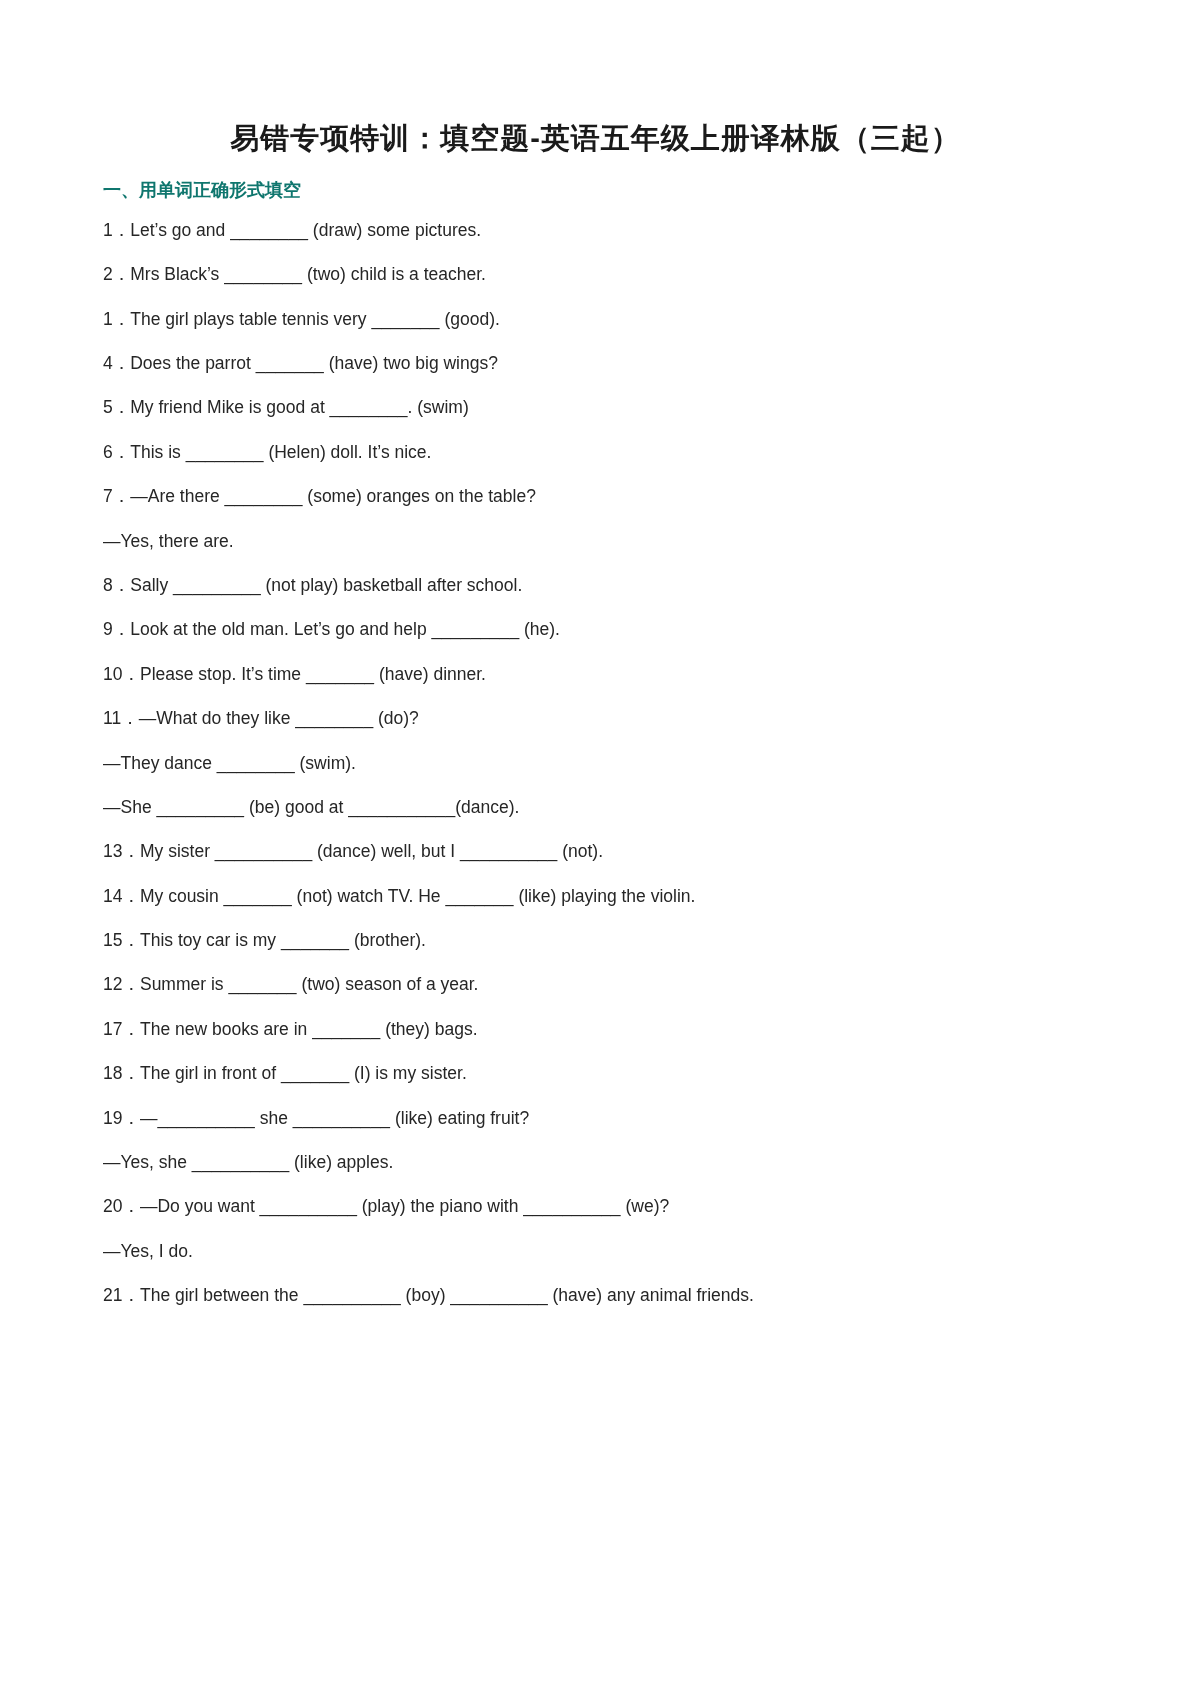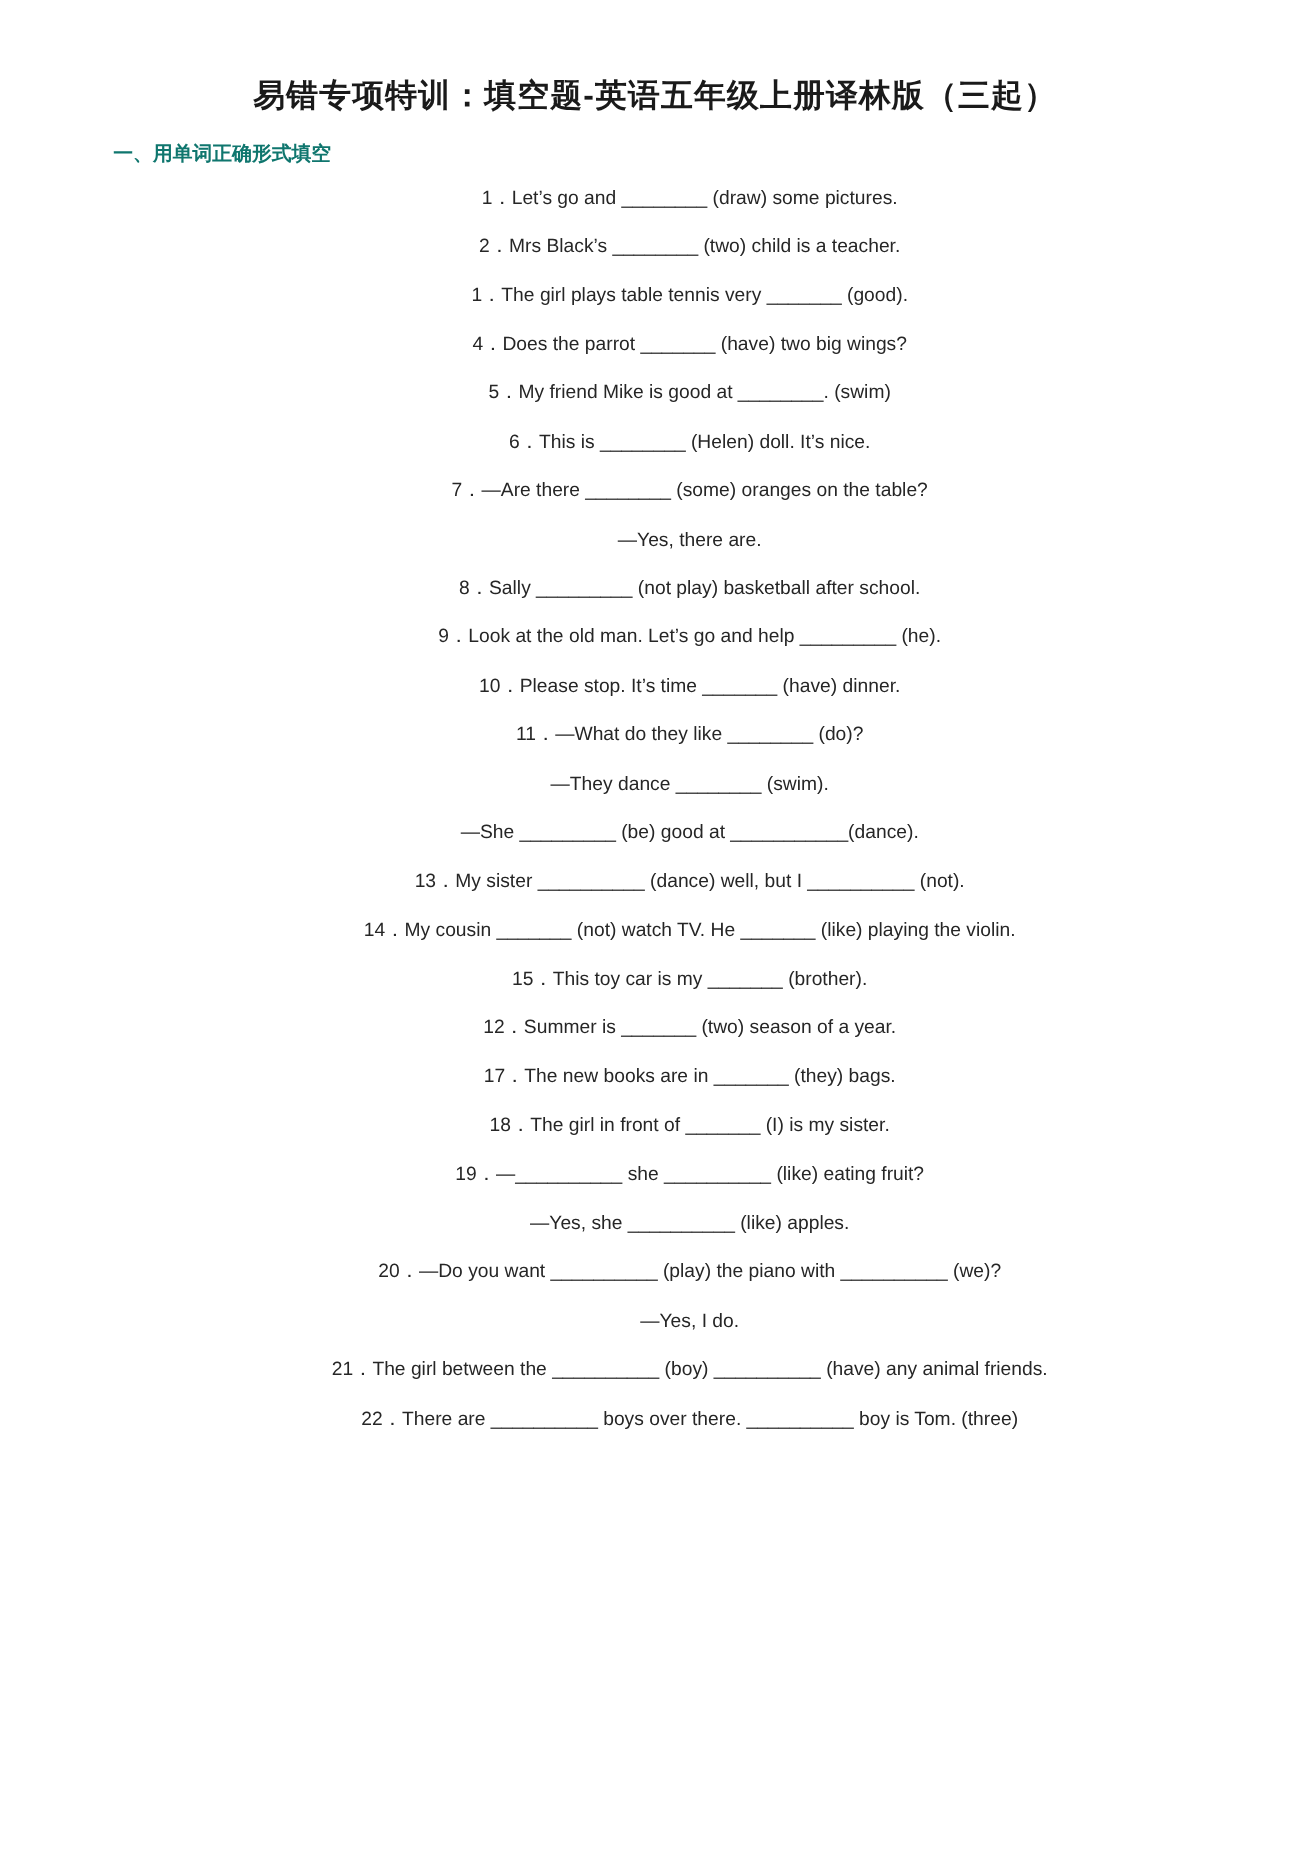--- a/index.html
+++ b/index.html
@@ -11,21 +11,21 @@
     position: relative;
     width: 1191px;
     height: 1684px;
     background: #ffffff;
     overflow: hidden;
     font-family: "Liberation Sans", "DejaVu Sans", sans-serif;
     color: #262626;
   }
   .doc-title {
     margin: 0;
-    padding-top: 69px;
+    padding-top: 120px;
     text-align: center;
     font-size: 29px;
     font-weight: bold;
     letter-spacing: 1px;
     line-height: 1.25;
     color: #1a1a1a;
   }
   .section-heading {
     margin: 24px 80px 0 103px;
     font-size: 18px;
@@ -36,21 +36,20 @@
   .lines {
     margin: 6px 40px 0 103px;
   }
   .lines p {
     margin: 0;
     height: 44.4px;
     line-height: 44.4px;
     font-size: 17.5px;
     white-space: nowrap;
     color: #262626;
-    text-align: center;
   }
 </style>
 </head>
 <body>
 
 <div class="page">
   <h1 class="doc-title">易错专项特训：填空题-英语五年级上册译林版（三起）</h1>
   <div class="section-heading">一、用单词正确形式填空</div>
   <div class="lines">
     <p>1．Let’s go and ________ (draw) some pictures.</p>
@@ -71,15 +70,14 @@
     <p>14．My cousin _______ (not) watch TV. He _______ (like) playing the violin.</p>
     <p>15．This toy car is my _______ (brother).</p>
     <p>12．Summer is _______ (two) season of a year.</p>
     <p>17．The new books are in _______ (they) bags.</p>
     <p>18．The girl in front of _______ (I) is my sister.</p>
     <p>19．—__________ she __________ (like) eating fruit?</p>
     <p>—Yes, she __________ (like) apples.</p>
     <p>20．—Do you want __________ (play) the piano with __________ (we)?</p>
     <p>—Yes, I do.</p>
     <p>21．The girl between the __________ (boy) __________ (have) any animal friends.</p>
-    <p>22．There are __________ boys over there. __________ boy is Tom. (three)</p>
   </div>
 </div>
 
 </body></html>

